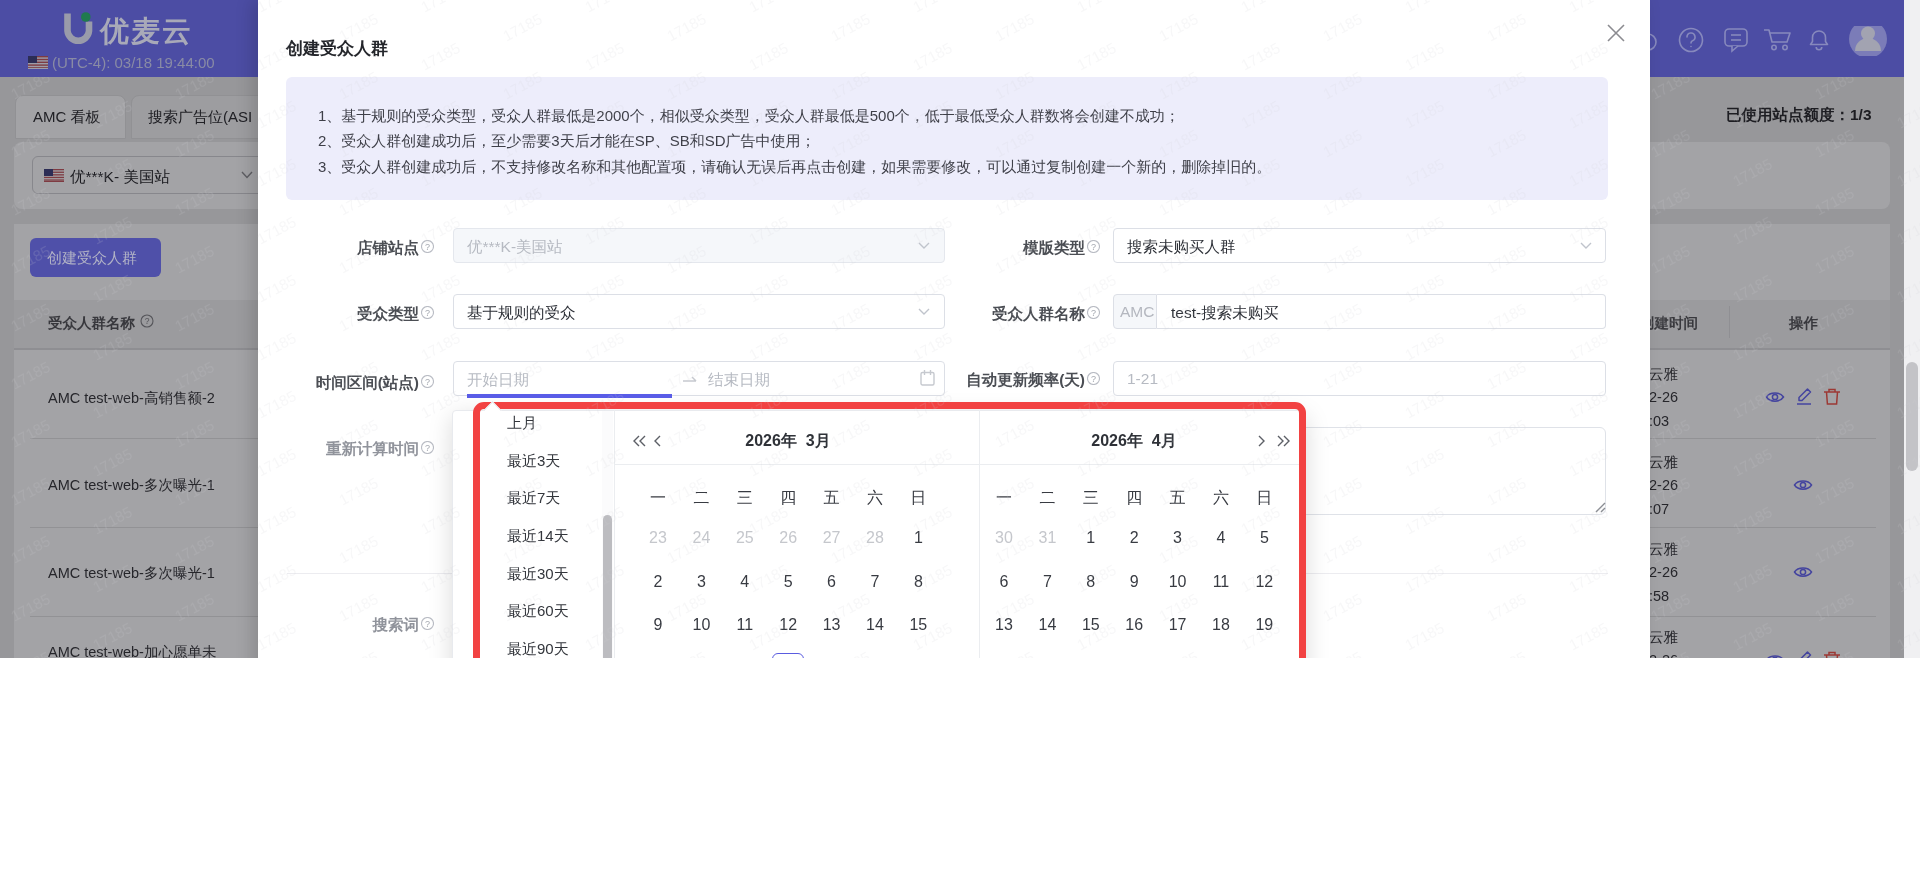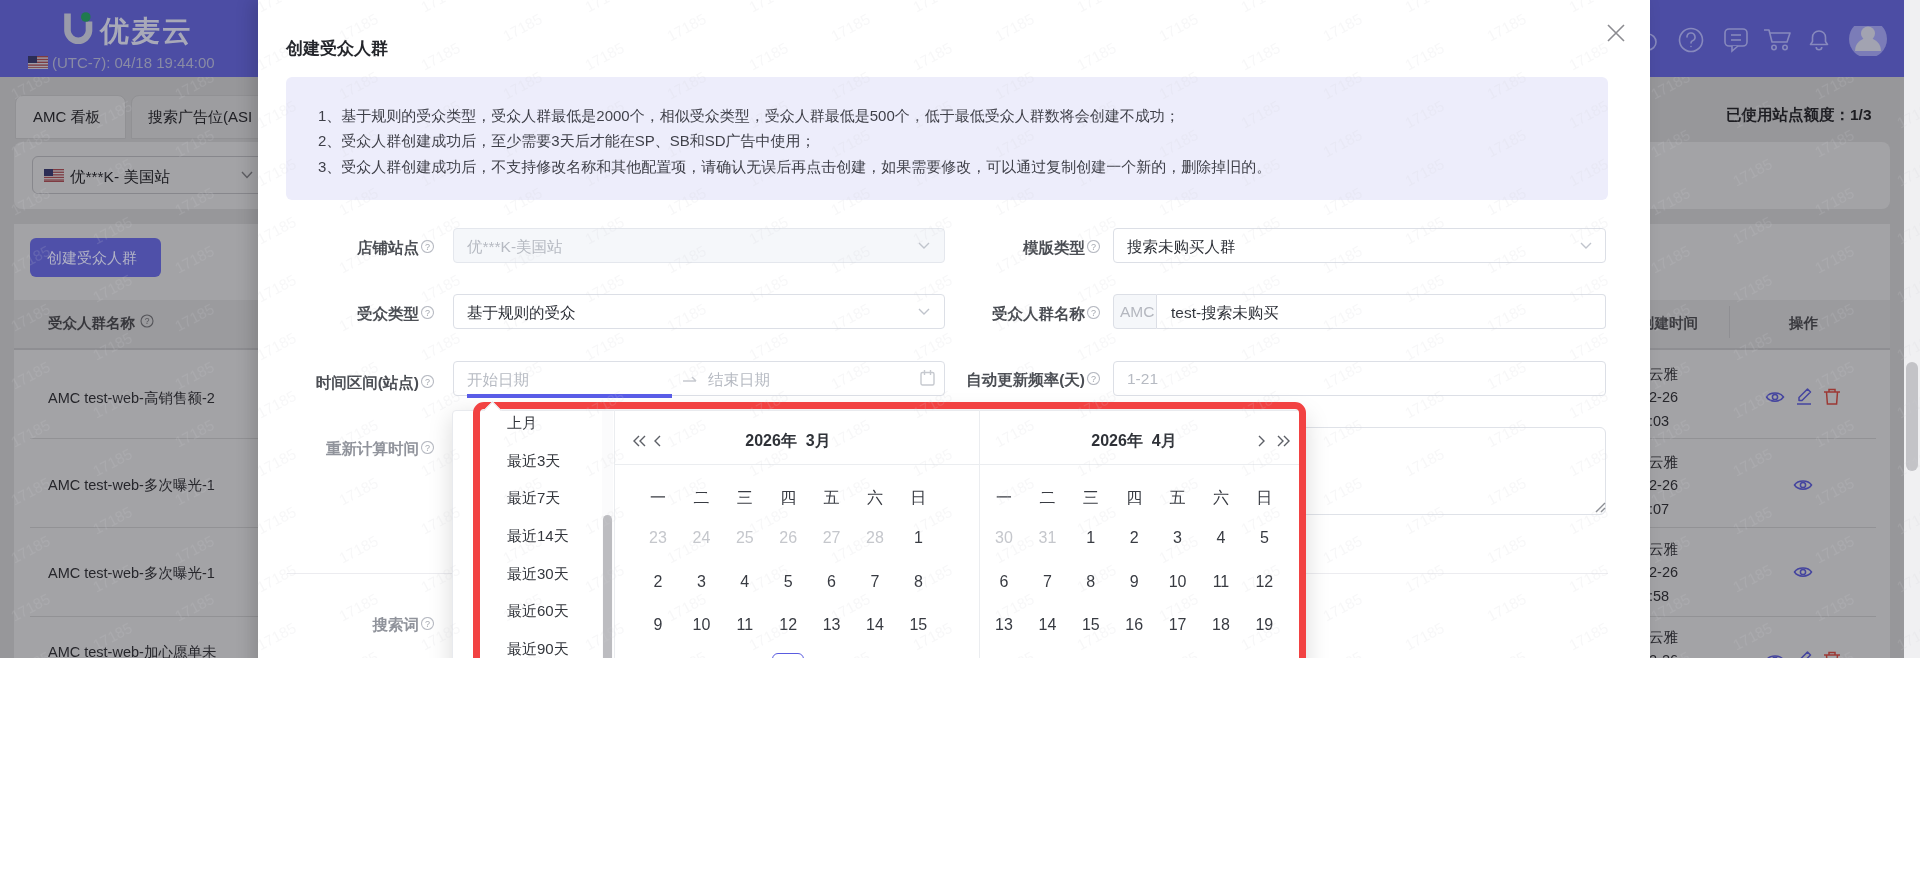--- a/index.html
+++ b/index.html
@@ -37,21 +37,21 @@
 
     <svg class="abs" style="left:28px;top:56px;" width="20" height="13" viewBox="0 0 20 13">
       <rect width="20" height="13" fill="#7e3b42"></rect>
       <rect y="1.4" width="20" height="1.4" fill="#9c9da9"></rect>
         <rect y="4.2" width="20" height="1.4" fill="#9c9da9"></rect>
       <rect y="7.0" width="20" height="1.4" fill="#9c9da9"></rect>
         <rect y="9.8" width="20" height="1.4" fill="#9c9da9"></rect>
       <rect y="12.0" width="20" height="1" fill="#9c9da9"></rect>
       <rect width="9" height="7" fill="#2c2d55"></rect>
     </svg>
-    <div class="abs" style="left:52px;top:54px;font-size:15px;color:#898ba5;">(UTC-7): 04/18 19:44:00</div>
+    <div class="abs" style="left:52px;top:54px;font-size:15px;color:#898ba5;">(UTC-4): 03/18 19:44:00</div>
 
     <svg class="abs" style="left:1645px;top:26px;" width="250" height="30" viewBox="0 0 250 30">
       <g fill="none" stroke="#8789bd" stroke-width="1.6">
 
         <path d="M 3 8 A 8 8 0 0 1 3 24"></path>
 
         <circle cx="46" cy="14" r="11.5"></circle>
         <path d="M 42 11 a 4 4 0 1 1 5.5 3.7 c -1.2 .5 -1.5 1.3 -1.5 2.3" stroke-linecap="round"></path>
         <circle cx="46" cy="20.5" r="0.8" fill="#8789bd" stroke="none"></circle>
 

